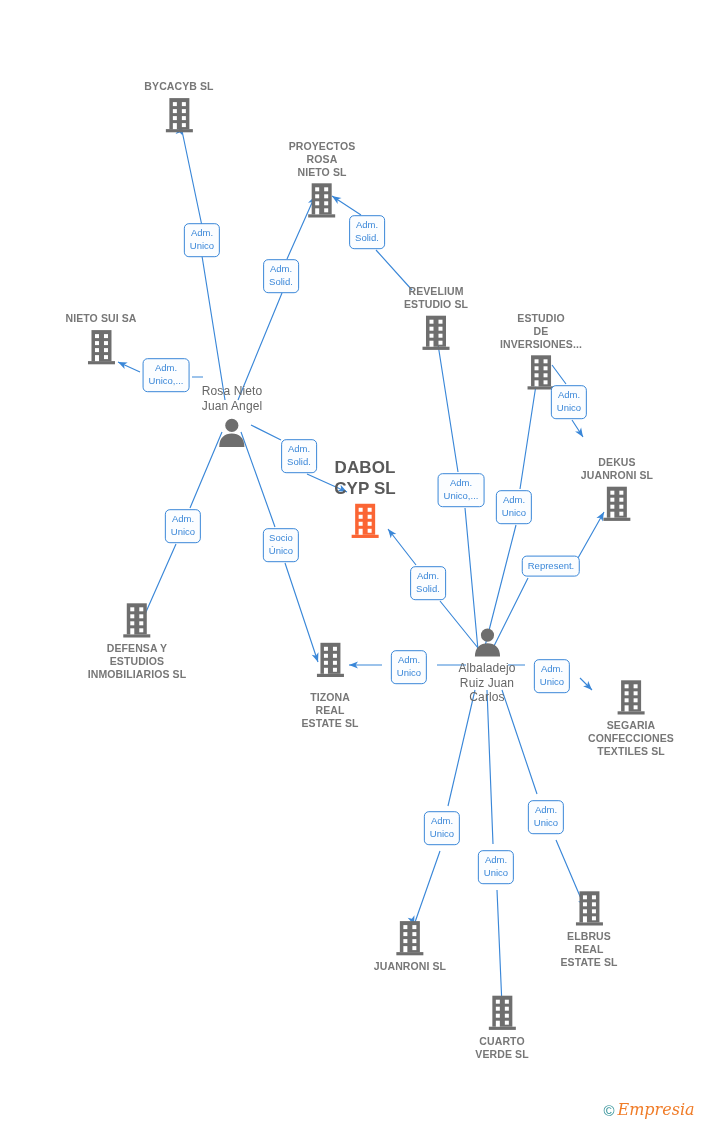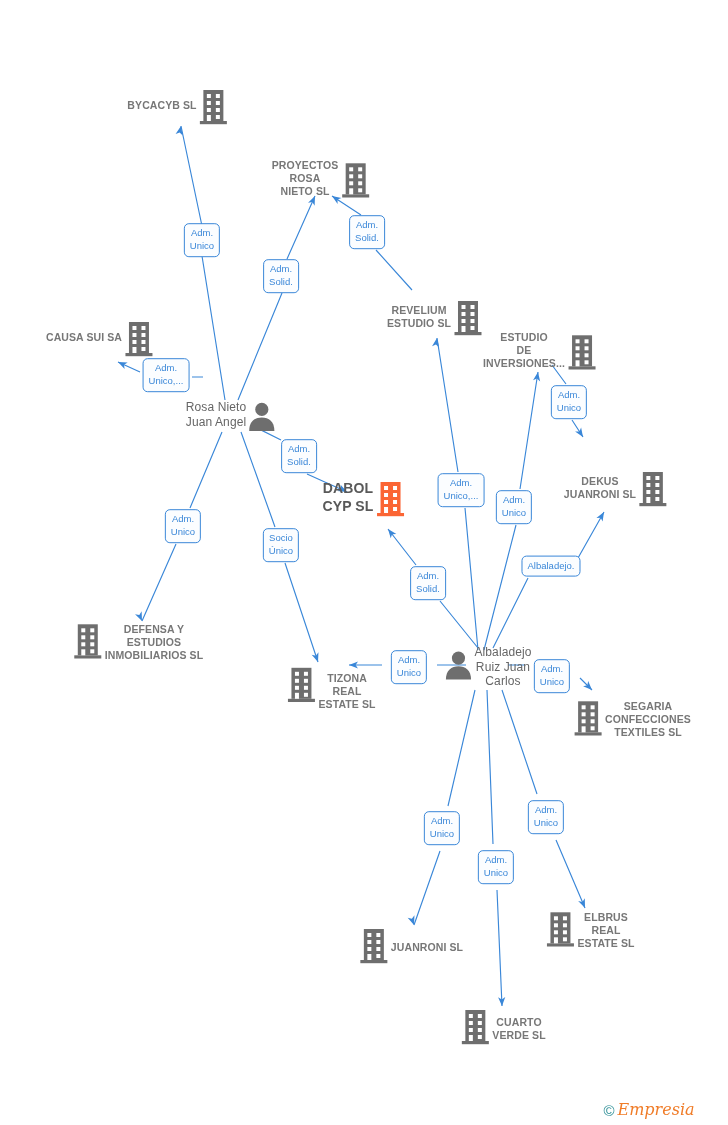--- a/index.html
+++ b/index.html
@@ -21,21 +21,21 @@
     position: absolute;
     left: 0;
     top: 0;
     width: 728px;
     height: 1125px;
   }
   .node {
     position: absolute;
     transform: translate(-50%, -50%);
     display: flex;
-    flex-direction: row;
+    flex-direction: column;
     align-items: center;
     line-height: 1.22;
   }
   .node-label {
     font-size: 11px;
     color: #777777;
     text-align: center;
     letter-spacing: 0.1px;
     white-space: pre-line;
   }
@@ -43,21 +43,21 @@
     font-size: 10.5px;
     font-weight: 700;
     color: #777777;
   }
   .node-label.person {
     font-size: 12px;
     font-weight: 400;
     color: #666666;
   }
   .node-label.focus {
-    font-size: 14px;
+    font-size: 17px;
     font-weight: 700;
     color: #595959;
   }
   .icon-wrap {
     display: block;
     line-height: 0;
   }
   .edge-label {
     position: absolute;
     transform: translate(-50%, -50%);
@@ -161,21 +161,21 @@
             <rect x="19.5" y="6" width="4" height="4" fill="#fff"></rect>
             <rect x="10.5" y="13" width="4" height="4" fill="#fff"></rect>
             <rect x="19.5" y="13" width="4" height="4" fill="#fff"></rect>
             <rect x="10.5" y="20" width="4" height="4" fill="#fff"></rect>
             <rect x="19.5" y="20" width="4" height="4" fill="#fff"></rect>
             <rect x="10.5" y="27" width="4" height="6" fill="#fff"></rect>
             <rect x="19.5" y="27" width="4" height="4" fill="#fff"></rect>
           </svg></span>
       </div>
       <div class="node" style="left: 101px; top: 339px;">
-        <div class="node-label company" style="margin-bottom: 3px;">CAUSA SUI SA</div>
+        <div class="node-label company" style="margin-bottom: 3px;">NIETO SUI SA</div>
         <span class="icon-wrap"><svg width="34" height="38" viewBox="0 0 34 38" xmlns="http://www.w3.org/2000/svg">
             <rect x="7" y="2" width="20" height="31" fill="#6E6E6E"></rect>
             <rect x="3.5" y="33" width="27" height="3.2" fill="#6E6E6E"></rect>
             <rect x="10.5" y="6" width="4" height="4" fill="#fff"></rect>
             <rect x="19.5" y="6" width="4" height="4" fill="#fff"></rect>
             <rect x="10.5" y="13" width="4" height="4" fill="#fff"></rect>
             <rect x="19.5" y="13" width="4" height="4" fill="#fff"></rect>
             <rect x="10.5" y="20" width="4" height="4" fill="#fff"></rect>
             <rect x="19.5" y="20" width="4" height="4" fill="#fff"></rect>
             <rect x="10.5" y="27" width="4" height="6" fill="#fff"></rect>
@@ -378,21 +378,21 @@
       <div class="edge-label" style="left: 183px; top: 526px;">Adm.
 Unico</div>
       <div class="edge-label" style="left: 281px; top: 545px;">Socio
 Único</div>
       <div class="edge-label" style="left: 461px; top: 490px;">Adm.
 Unico,...</div>
       <div class="edge-label" style="left: 514px; top: 507px;">Adm.
 Unico</div>
       <div class="edge-label" style="left: 569px; top: 402px;">Adm.
 Unico</div>
-      <div class="edge-label" style="left: 551px; top: 566px;">Albaladejo.</div>
+      <div class="edge-label" style="left: 551px; top: 566px;">Represent.</div>
       <div class="edge-label" style="left: 428px; top: 583px;">Adm.
 Solid.</div>
       <div class="edge-label" style="left: 409px; top: 667px;">Adm.
 Unico</div>
       <div class="edge-label" style="left: 552px; top: 676px;">Adm.
 Unico</div>
       <div class="edge-label" style="left: 442px; top: 828px;">Adm.
 Unico</div>
       <div class="edge-label" style="left: 496px; top: 867px;">Adm.
 Unico</div>

